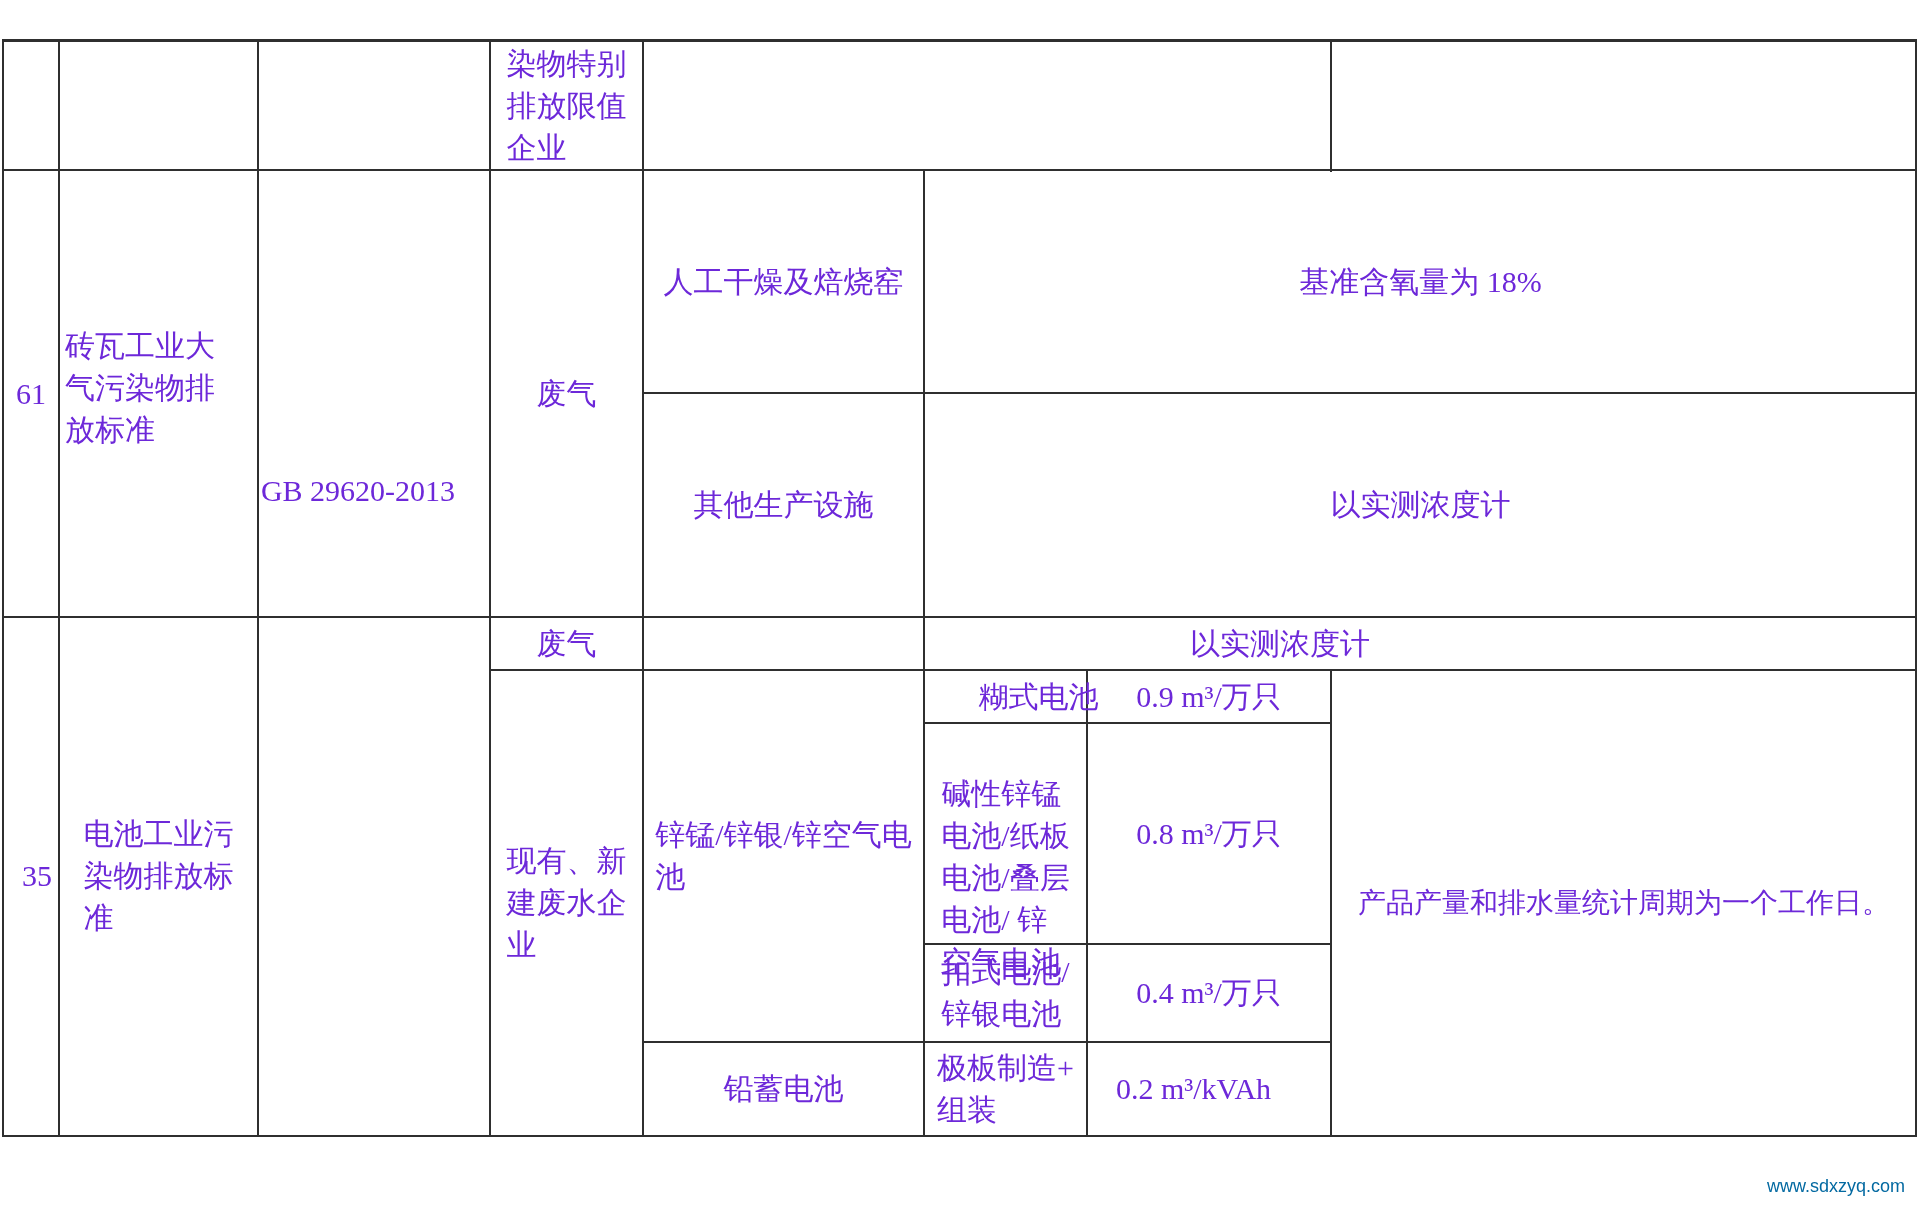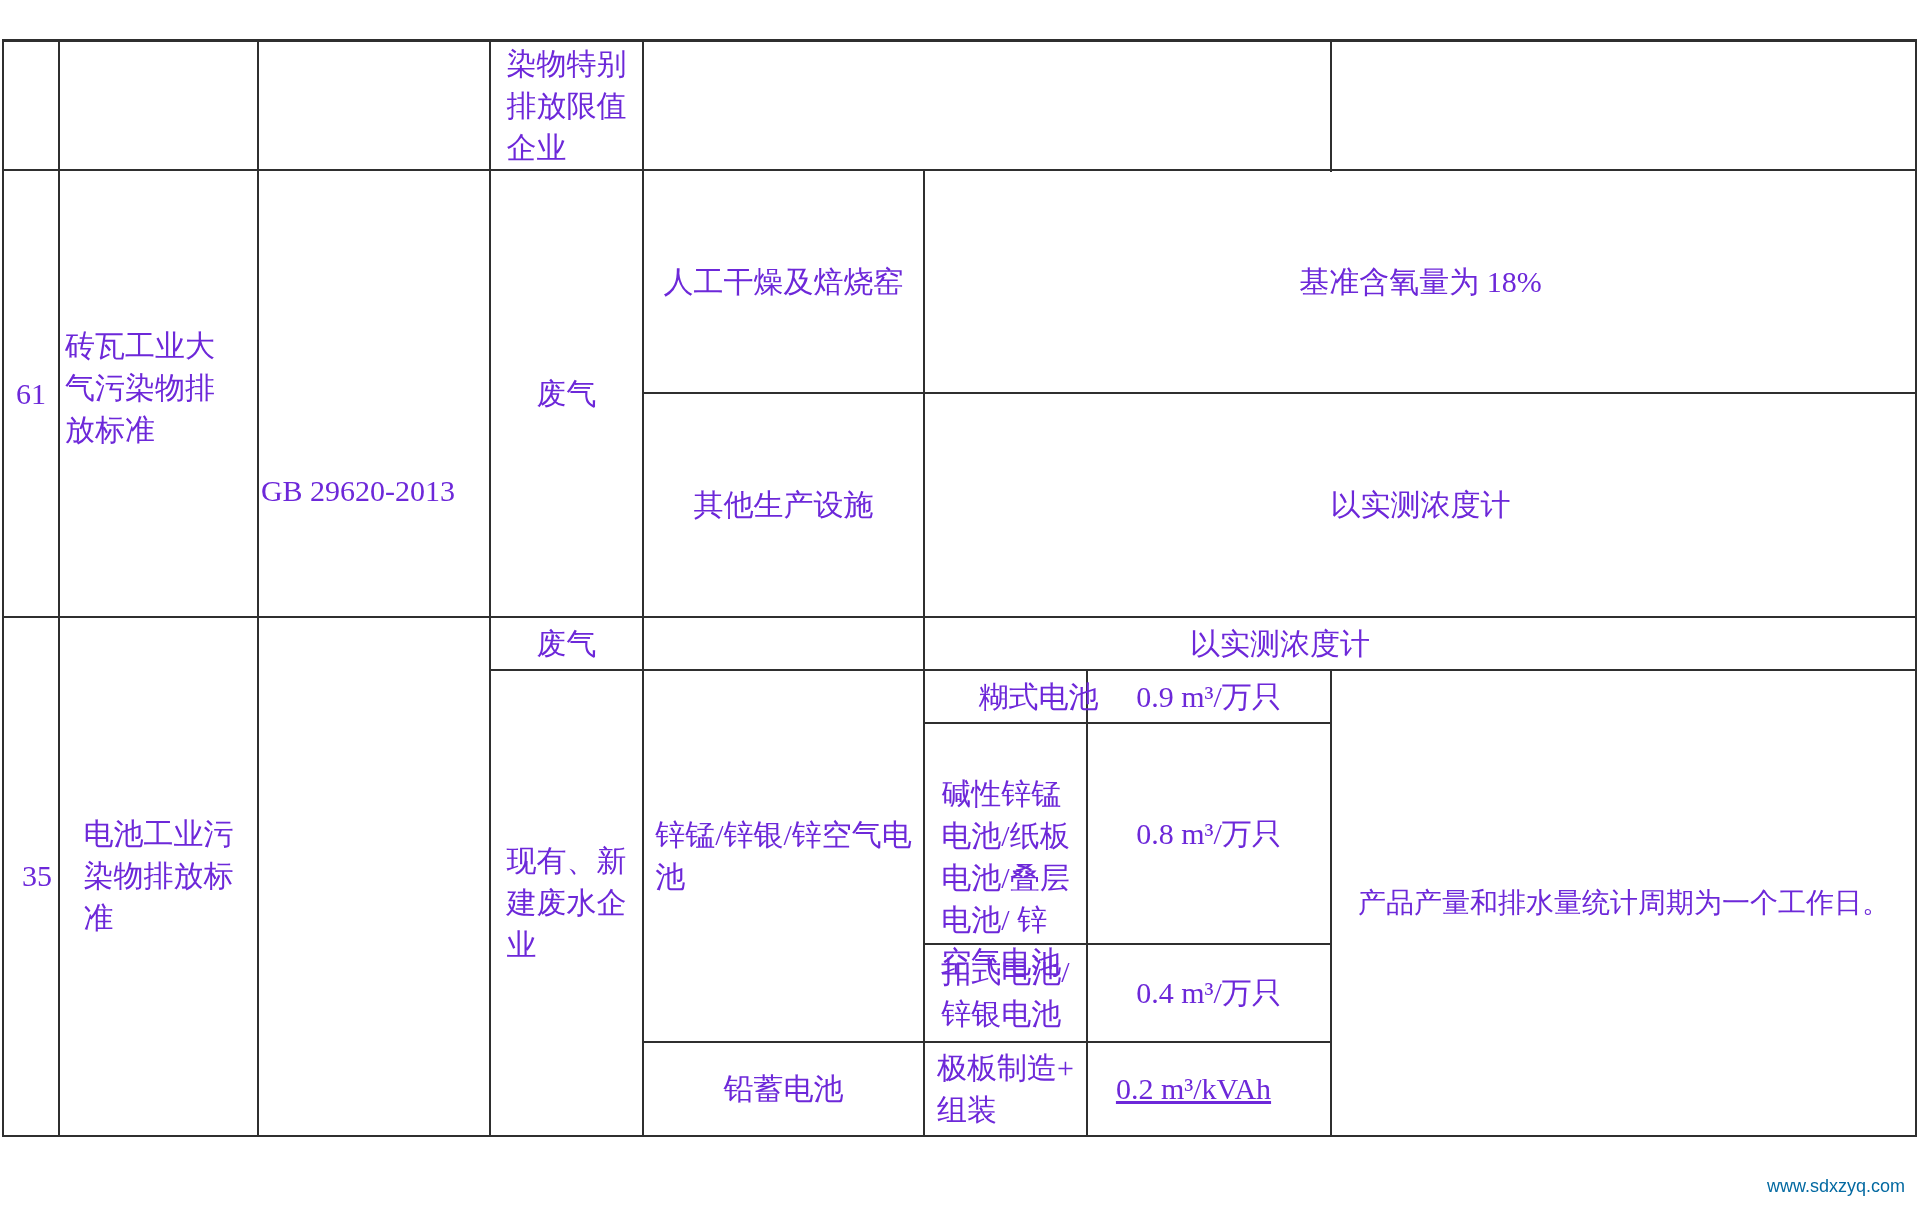--- a/index.html
+++ b/index.html
@@ -88,18 +88,18 @@
 电池/叠层
 电池/ 锌
 空气电池</div>
   <div class="cell" style="left:1087px; top:723px; width:244px; height:221px;">0.8 m³/万只</div>
   <div class="cell" style="left:924px; top:944px; width:163px; height:98px;">扣式电池/
 锌银电池</div>
   <div class="cell" style="left:1087px; top:944px; width:244px; height:98px;">0.4 m³/万只</div>
   <div class="cell" style="left:643px; top:1042px; width:281px; height:93px;">铅蓄电池</div>
   <div class="cell" style="left:924px; top:1042px; width:163px; height:93px;">极板制造+
 组装</div>
-  <div class="cell" style="left:1087px; top:1042px; width:213px; height:93px;text-decoration:underline;">0.2 m³/kVAh</div>
+  <div class="cell" style="left:1087px; top:1042px; width:213px; height:93px;">0.2 m³/kVAh</div>
   <div class="cell small" style="left:1331px; top:670px; width:586px; height:465px;">产品产量和排水量统计周期为一个工作日。</div>
 
   <div class="watermark" style="left:1700px; top:1176px; width:205px;">www.sdxzyq.com</div>
 
 </div>
 
 </body></html>

